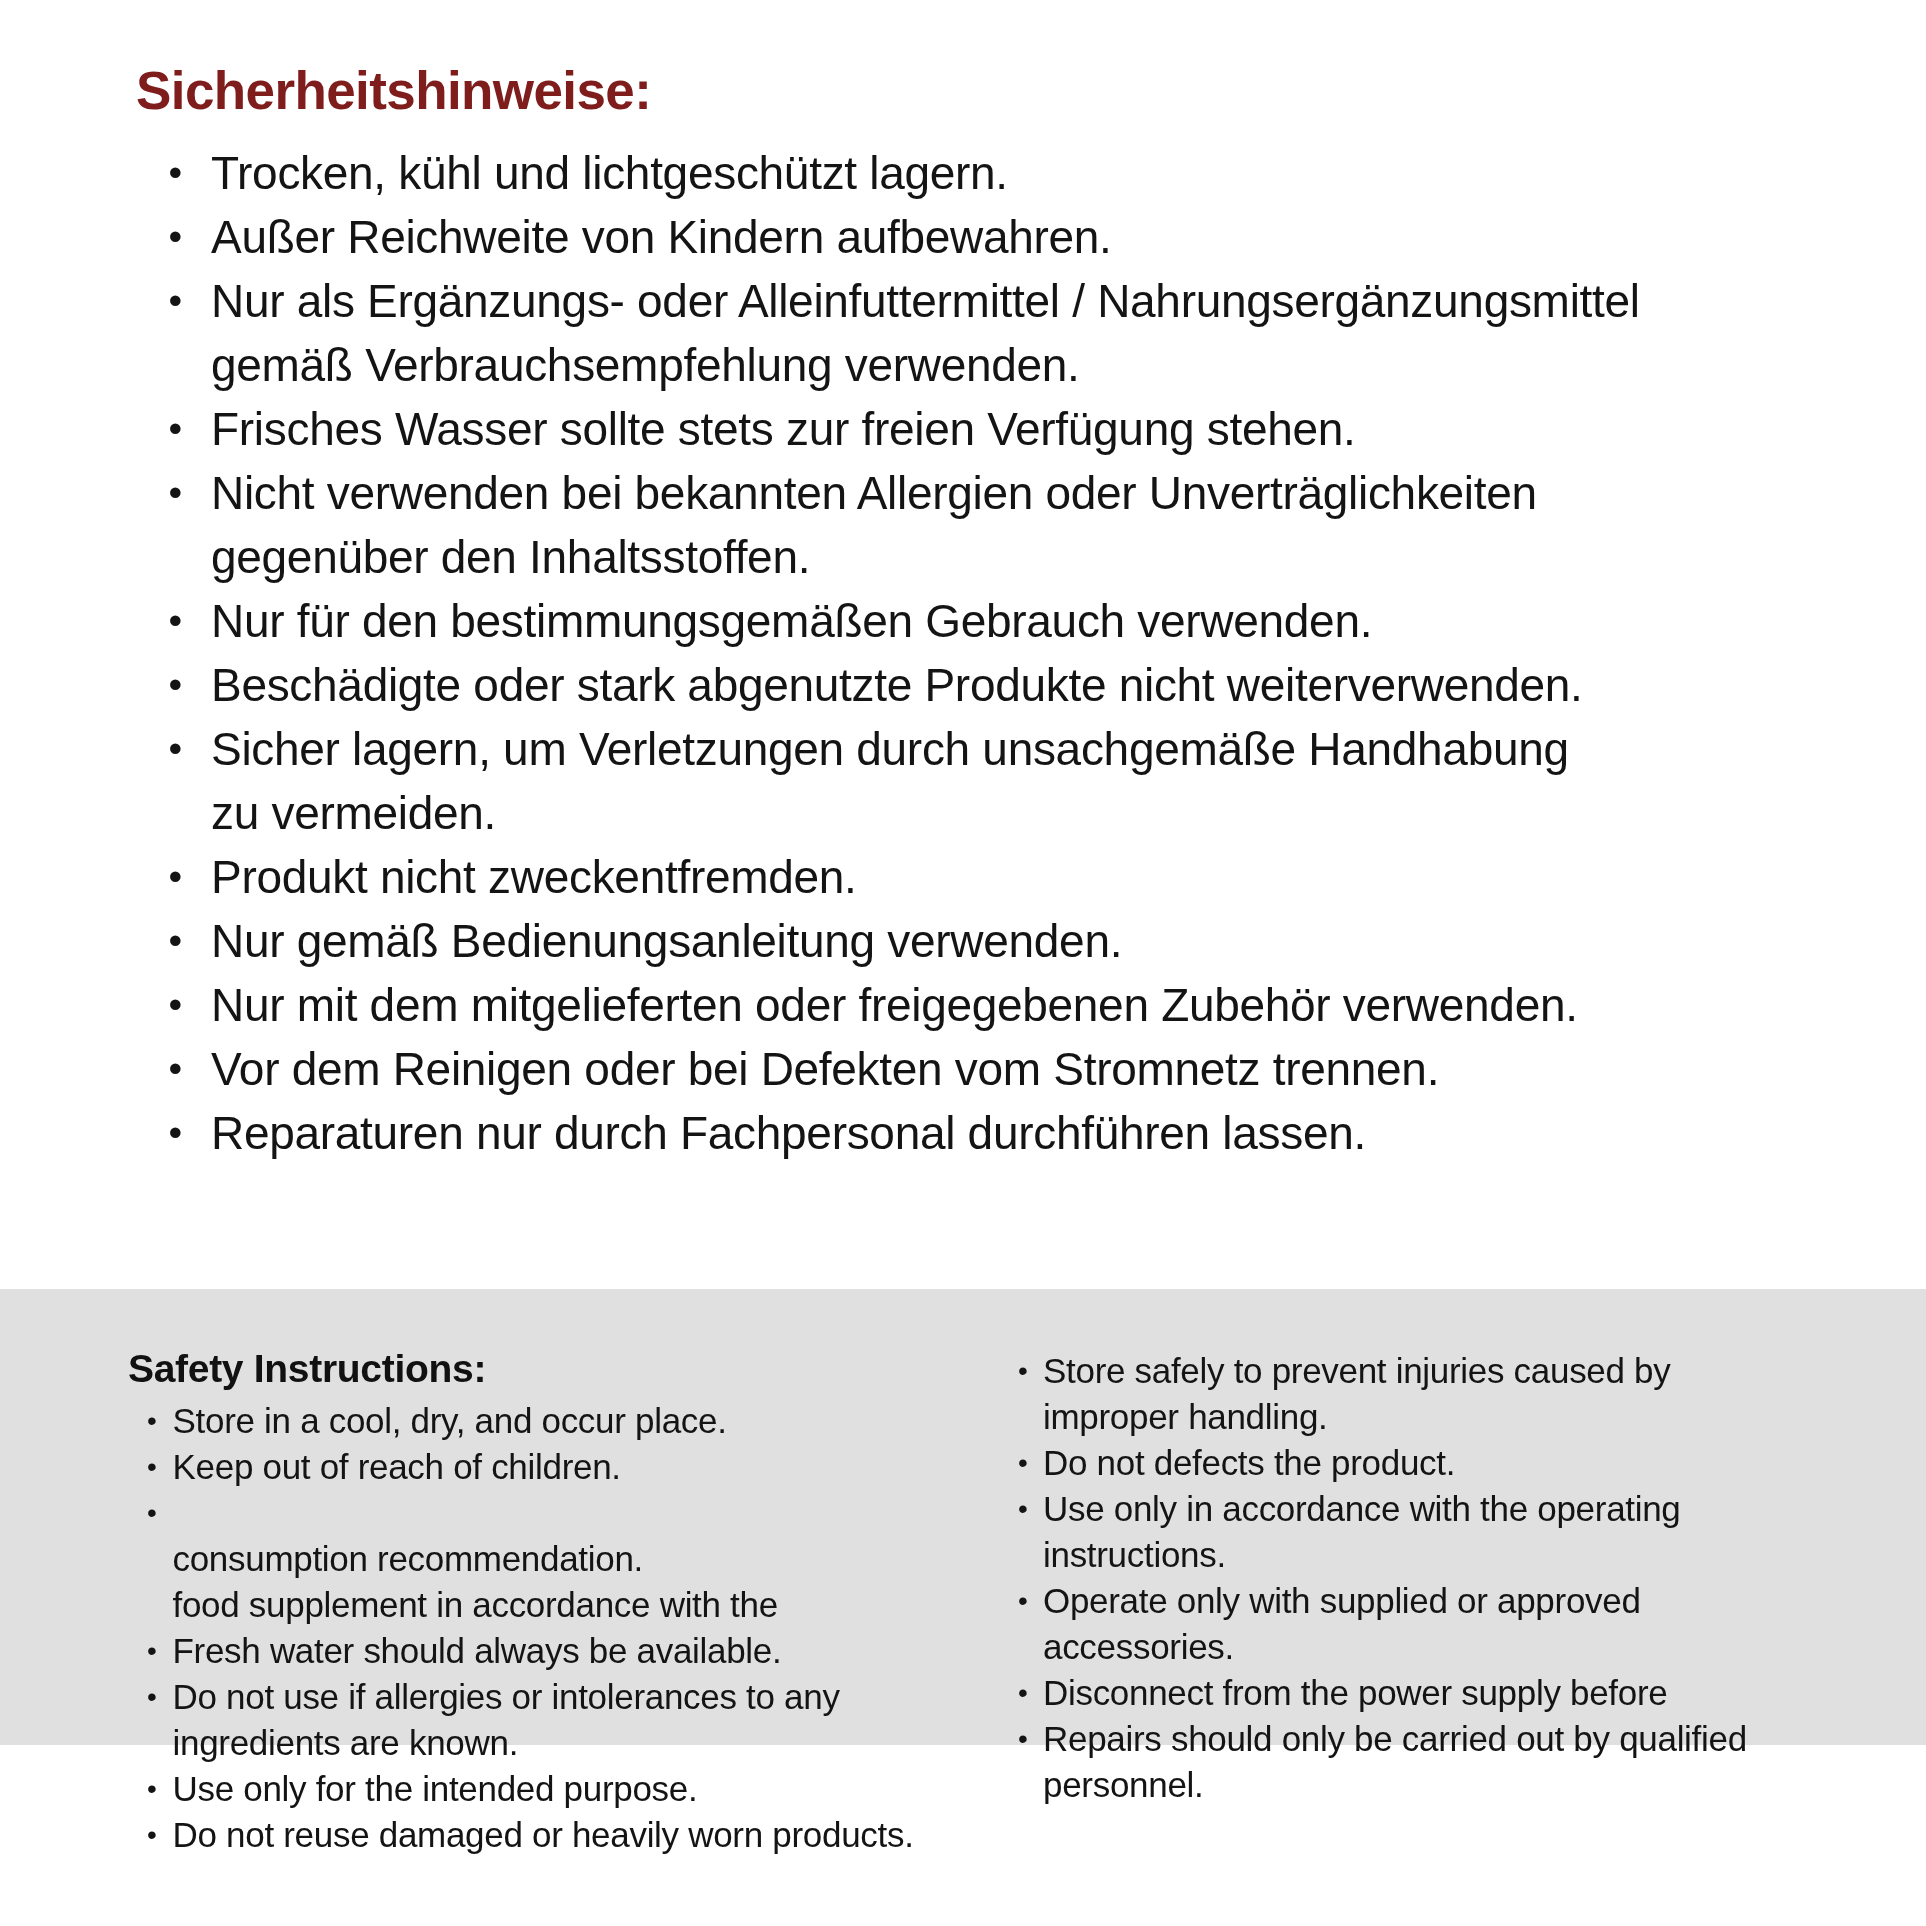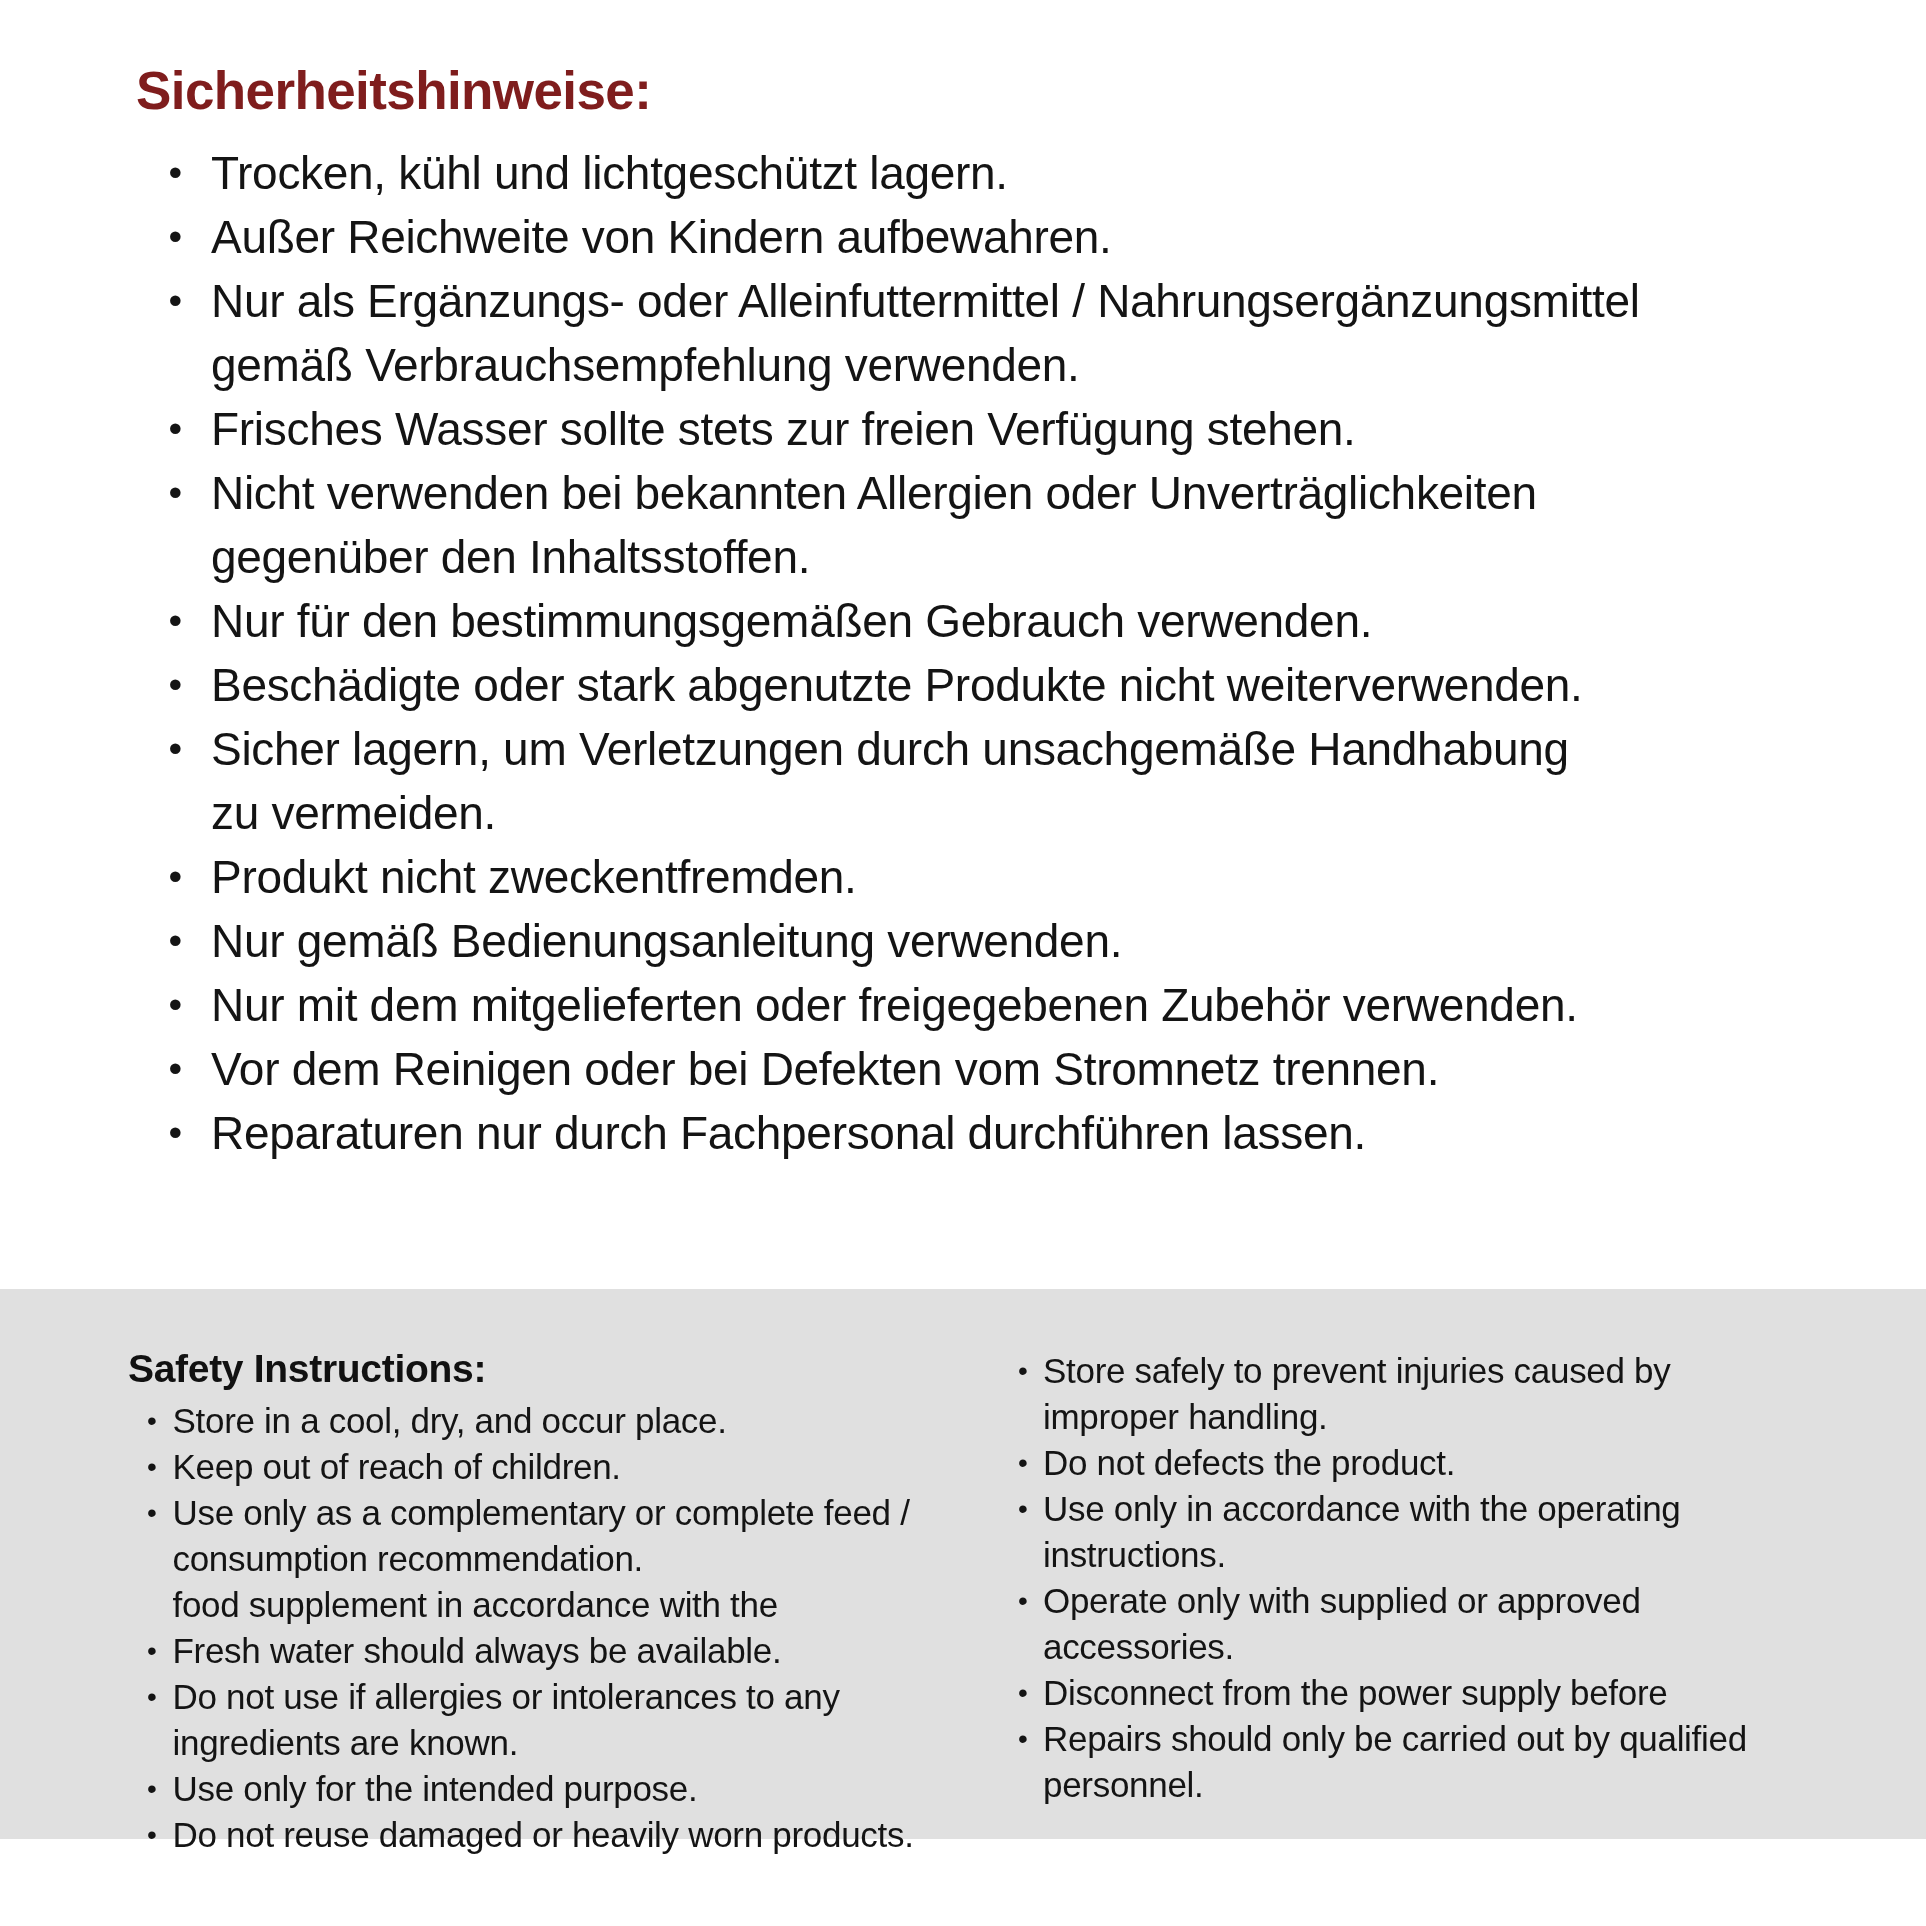--- a/index.html
+++ b/index.html
@@ -52,21 +52,21 @@
     flex: 0 0 49px;
     width: 49px;
     padding-left: 6.4px;
     box-sizing: border-box;
     font-size: 39px;
   }
   
   .english-panel {
     position: absolute;
     left: 0; top: 1289px;
-    width: 1926px; height: 550px;
+    width: 1926px; height: 456px;
     background: #e0e0e0;
   }
   .english-title {
     position: absolute;
     left: 128px; top: 60px; 
     font-size: 39px;
     font-weight: 700;
     line-height: 1;
     letter-spacing: -0.3px;
     color: #111111;
@@ -181,21 +181,20 @@
         <div class="line">
           <span class="bullet">•</span>
           <span class="txt">Store in a cool, dry, and occur place.</span>
         </div>
         <div class="line">
           <span class="bullet">•</span>
           <span class="txt">Keep out of reach of children.</span>
         </div>
         <div class="line">
           <span class="bullet">•</span>
-          <span class="txt">Use only as a complementary or complete feed /</span>
         </div>
         <div class="line">
           <span class="bullet"></span>
           <span class="txt">consumption recommendation.</span>
         </div>
         <div class="line">
           <span class="bullet"></span>
           <span class="txt">food supplement in accordance with the</span>
         </div>
         <div class="line">

